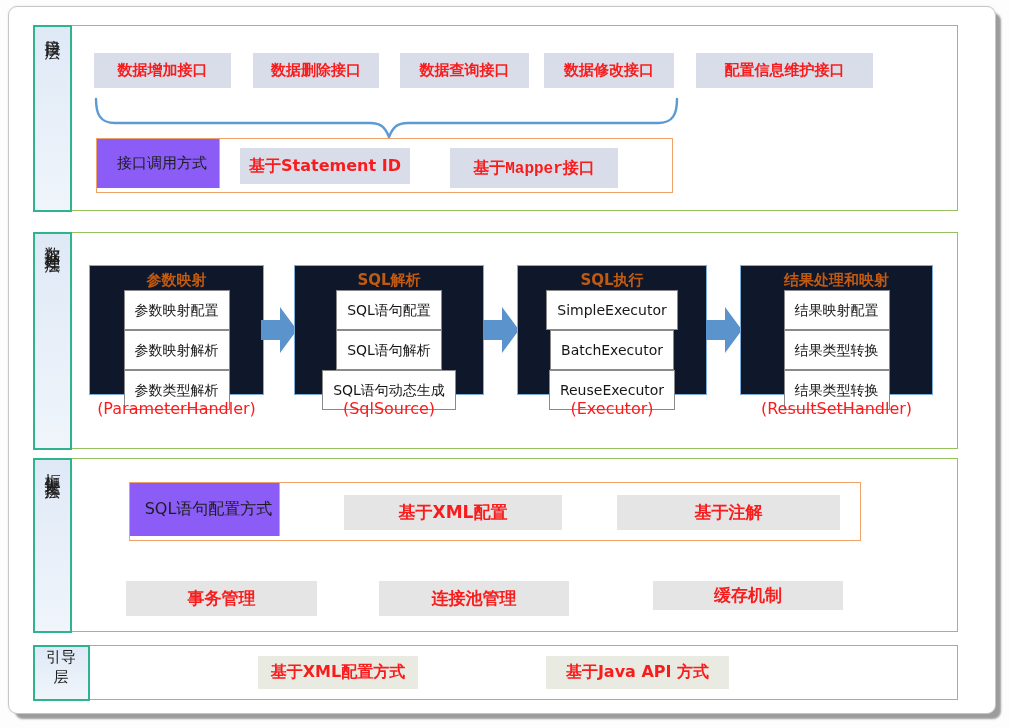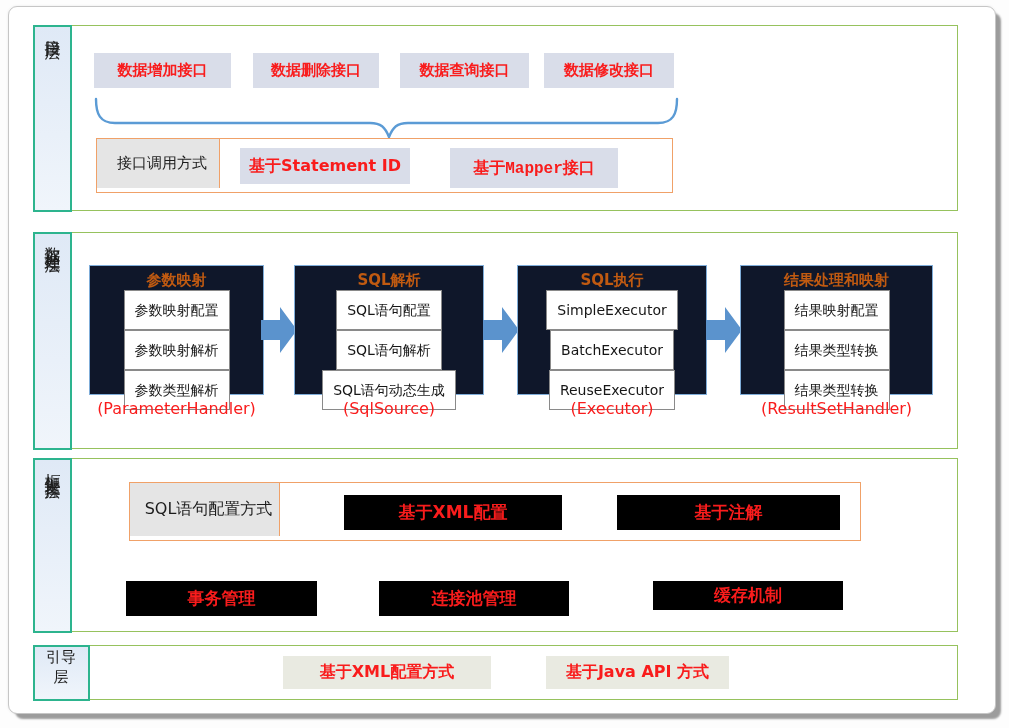--- a/index.html
+++ b/index.html
@@ -14,26 +14,26 @@
   .section { position:absolute; border:1.5px solid #96c25d; background:#ffffff; }
   .layer-tab { position:absolute; left:-1.5px; top:-1.5px; bottom:-1.5px;
     border:2px solid #2db48e; background:linear-gradient(#dfe9f6,#f0f5fb);
     display:flex; align-items:flex-start; justify-content:center;
     color:#1c1c1c; font-size:16px; }
   .v-text { writing-mode:vertical-rl; text-orientation:upright; letter-spacing:3px; }
 
   .btn { position:absolute; display:flex; align-items:center; justify-content:center;
     color:#f91c1c; font-weight:bold; white-space:nowrap; }
   .btn-lav { background:#d9dde9; font-size:15px; }
-  .btn-sage { background:#000000; font-size:17px; }
+  .btn-sage { background:#e5e5e5; font-size:17px; }
   .btn-boot { background:#e9eae1; font-size:16px; }
 
   .orange-box { position:absolute; border:1.5px solid #f0a168; background:#fff; }
   .orange-label { position:absolute; left:0; top:0; bottom:4px;
-    border-right:1.5px solid #f0a168; background:#e5e5e5;
+    border-right:1.5px solid #f0a168; background:#8b5cf6;
     display:flex; align-items:center; justify-content:center;
     color:#1c1c1c; white-space:nowrap;padding-left:8px; }
 
   .brace-svg, .arrow-svg { position:absolute; }
 
   .module { position:absolute; background:#0f172a; border:1.5px solid #7fadd9;
     display:flex; flex-direction:column; align-items:center; padding:3px 6px 8px; }
   .module-title { color:#c05a11; font-weight:bold; font-size:15px; margin-top:2px;
     white-space:nowrap; }
   .module-items { flex:1; width:100%; display:flex; flex-direction:column;
@@ -51,20 +51,21 @@
 
   <div class="section" style="left:33px; top:25px; width:925px; height:186px;">
     <div class="layer-tab" style="width:39px;">
       <span class="v-text">接口层</span>
     </div>
 
     <div class="btn btn-lav" style="left:60px; top:27px; width:137px; height:35px;">数据增加接口</div>
     <div class="btn btn-lav" style="left:219px; top:27px; width:126px; height:35px;">数据删除接口</div>
     <div class="btn btn-lav" style="left:366px; top:27px; width:129px; height:35px;">数据查询接口</div>
     <div class="btn btn-lav" style="left:510px; top:27px; width:130px; height:35px;">数据修改接口</div>
+    <div class="btn btn-lav" style="left:662px; top:27px; width:177px; height:35px;">配置信息维护接口</div>
 
     <svg class="brace-svg" style="left:55px; top:68px;" width="595" height="48" viewBox="0 0 595 48">
       <path d="M 7 5 C 7 20 11 29 26 29 L 281 29 C 292 29 296 33 300 43
                C 304 33 308 29 319 29 L 569 29 C 584 29 588 20 588 5" fill="none" stroke="#5b9bd5" stroke-width="2.4" stroke-linecap="round"></path>
     </svg>
 
     <div class="orange-box" style="left:62px; top:112px; width:577px; height:55px;">
       <div class="orange-label" style="width:123px; font-size:15px;">接口调用方式</div>
       <div class="btn btn-lav" style="left:143px; top:9px; width:170px; height:36px; font-size:16px;">基于Statement ID</div>
       <div class="btn btn-lav" style="left:353px; top:9px; width:168px; height:40px; font-size:16px;font-family:Liberation Mono, monospace;">基于Mapper接口</div>
@@ -144,16 +145,16 @@
     <div class="btn btn-sage" style="left:345px; top:122px; width:190px; height:35px;">连接池管理</div>
     <div class="btn btn-sage" style="left:619px; top:122px; width:190px; height:29px;">缓存机制</div>
   </div>
 
   <div class="section" style="left:33px; top:645px; width:925px; height:55px;">
     <div class="layer-tab" style="width:57px; padding:0 8px; text-align:center;">
       <span style="display:inline-block; width:36px; word-break:break-all;
                    font-size:15px; line-height:20px;">引导层</span>
     </div>
 
-    <div class="btn btn-boot" style="left:249px; top:10px; width:208px; height:33px;">基于XML配置方式</div>
+    <div class="btn btn-boot" style="left:224px; top:10px; width:160px; height:33px;">基于XML配置方式</div>
     <div class="btn btn-boot" style="left:512px; top:10px; width:183px; height:33px;">基于Java API 方式</div>
   </div>
 </div>
 
 </body></html>

